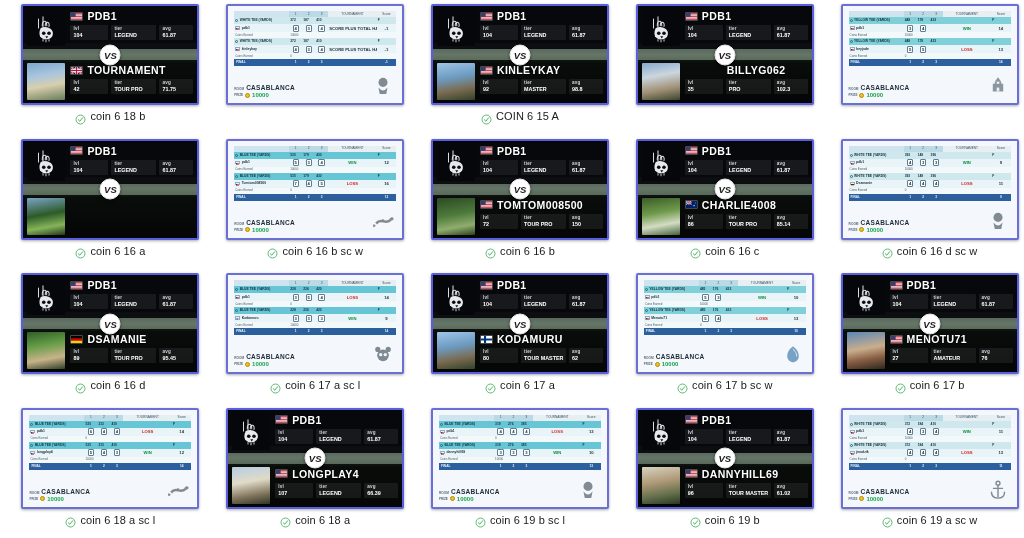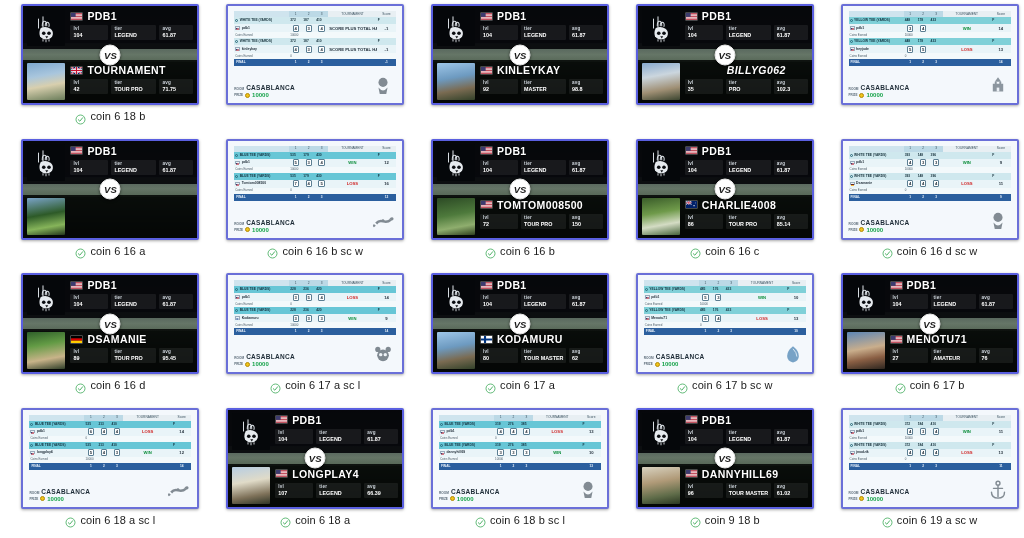--- a/index.html
+++ b/index.html
@@ -131,21 +131,21 @@
 
   .pname {
     color: #fff;
     font-size: 10.5px;
     font-weight: bold;
     letter-spacing: .4px;
     white-space: nowrap;
     overflow: hidden;
     text-shadow: 0 1px 1px #000;
   }
-  .pname.noflag { padding-left: 42px; font-style: italic; }
+  .pname.noflag { padding-left: 42px; }
 
   .stats {
     display: flex;
     gap: 3px;
   }
   .stat {
     background: rgba(255,255,255,0.07);
     border-radius: 1px;
     padding: 1px 3px;
     min-width: 30px;
@@ -604,20 +604,27 @@
                 <div class="stat avg">
                   <div class="stat-k">avg</div>
                   <div class="stat-v">98.8</div>
                 </div>
               </div>
             </div>
           </div>
           <div class="vs-badge">VS</div>
         </div>
       </div>
+      <div class="caption">
+        <span class="cap-check"><svg viewBox="0 0 22 22">
+            <circle cx="11" cy="11" r="9" fill="none" stroke="#3aa856" stroke-width="1.6"></circle>
+            <path d="M6.6 11.4 l3 3 l5.8 -7" fill="none" stroke="#3aa856" stroke-width="1.8" stroke-linecap="round" stroke-linejoin="round"></path>
+          </svg></span>
+        <span class="cap-text">COIN 6 15 A</span>
+      </div>
     </div>
     <div class="cell">
       <div class="thumb">
         <div class="vs-card">
           <div class="vs-bg-mid"></div>
           <div class="vs-bg-low"></div>
           <div class="p-block p-top">
             <div class="avatar logo">
               <svg viewBox="0 0 40 40">
                 <g fill="none" stroke="#d8dde2" stroke-width="1.4" stroke-linecap="round">
@@ -2204,21 +2211,21 @@
               </svg>
             </div>
           </div>
         </div>
       </div>
       <div class="caption">
         <span class="cap-check"><svg viewBox="0 0 22 22">
             <circle cx="11" cy="11" r="9" fill="none" stroke="#3aa856" stroke-width="1.6"></circle>
             <path d="M6.6 11.4 l3 3 l5.8 -7" fill="none" stroke="#3aa856" stroke-width="1.8" stroke-linecap="round" stroke-linejoin="round"></path>
           </svg></span>
-        <span class="cap-text">coin 6 18 b sc l</span>
+        <span class="cap-text">coin 6 19 b sc l</span>
       </div>
     </div>
     <div class="cell">
       <div class="thumb">
         <div class="vs-card">
           <div class="vs-bg-mid"></div>
           <div class="vs-bg-low"></div>
           <div class="p-block p-top">
             <div class="avatar logo">
               <svg viewBox="0 0 40 40">
@@ -2299,21 +2306,21 @@
             </div>
           </div>
           <div class="vs-badge">VS</div>
         </div>
       </div>
       <div class="caption">
         <span class="cap-check"><svg viewBox="0 0 22 22">
             <circle cx="11" cy="11" r="9" fill="none" stroke="#3aa856" stroke-width="1.6"></circle>
             <path d="M6.6 11.4 l3 3 l5.8 -7" fill="none" stroke="#3aa856" stroke-width="1.8" stroke-linecap="round" stroke-linejoin="round"></path>
           </svg></span>
-        <span class="cap-text">coin 9 18 b</span>
+        <span class="cap-text">coin 6 19 b</span>
       </div>
     </div>
     <div class="cell">
       <div class="thumb sc">
         <div class="sc-card">
           <table class="sc-table">
             <colgroup>
               <col style="width:34%">
               <col style="width:8%">
               <col style="width:8%">

